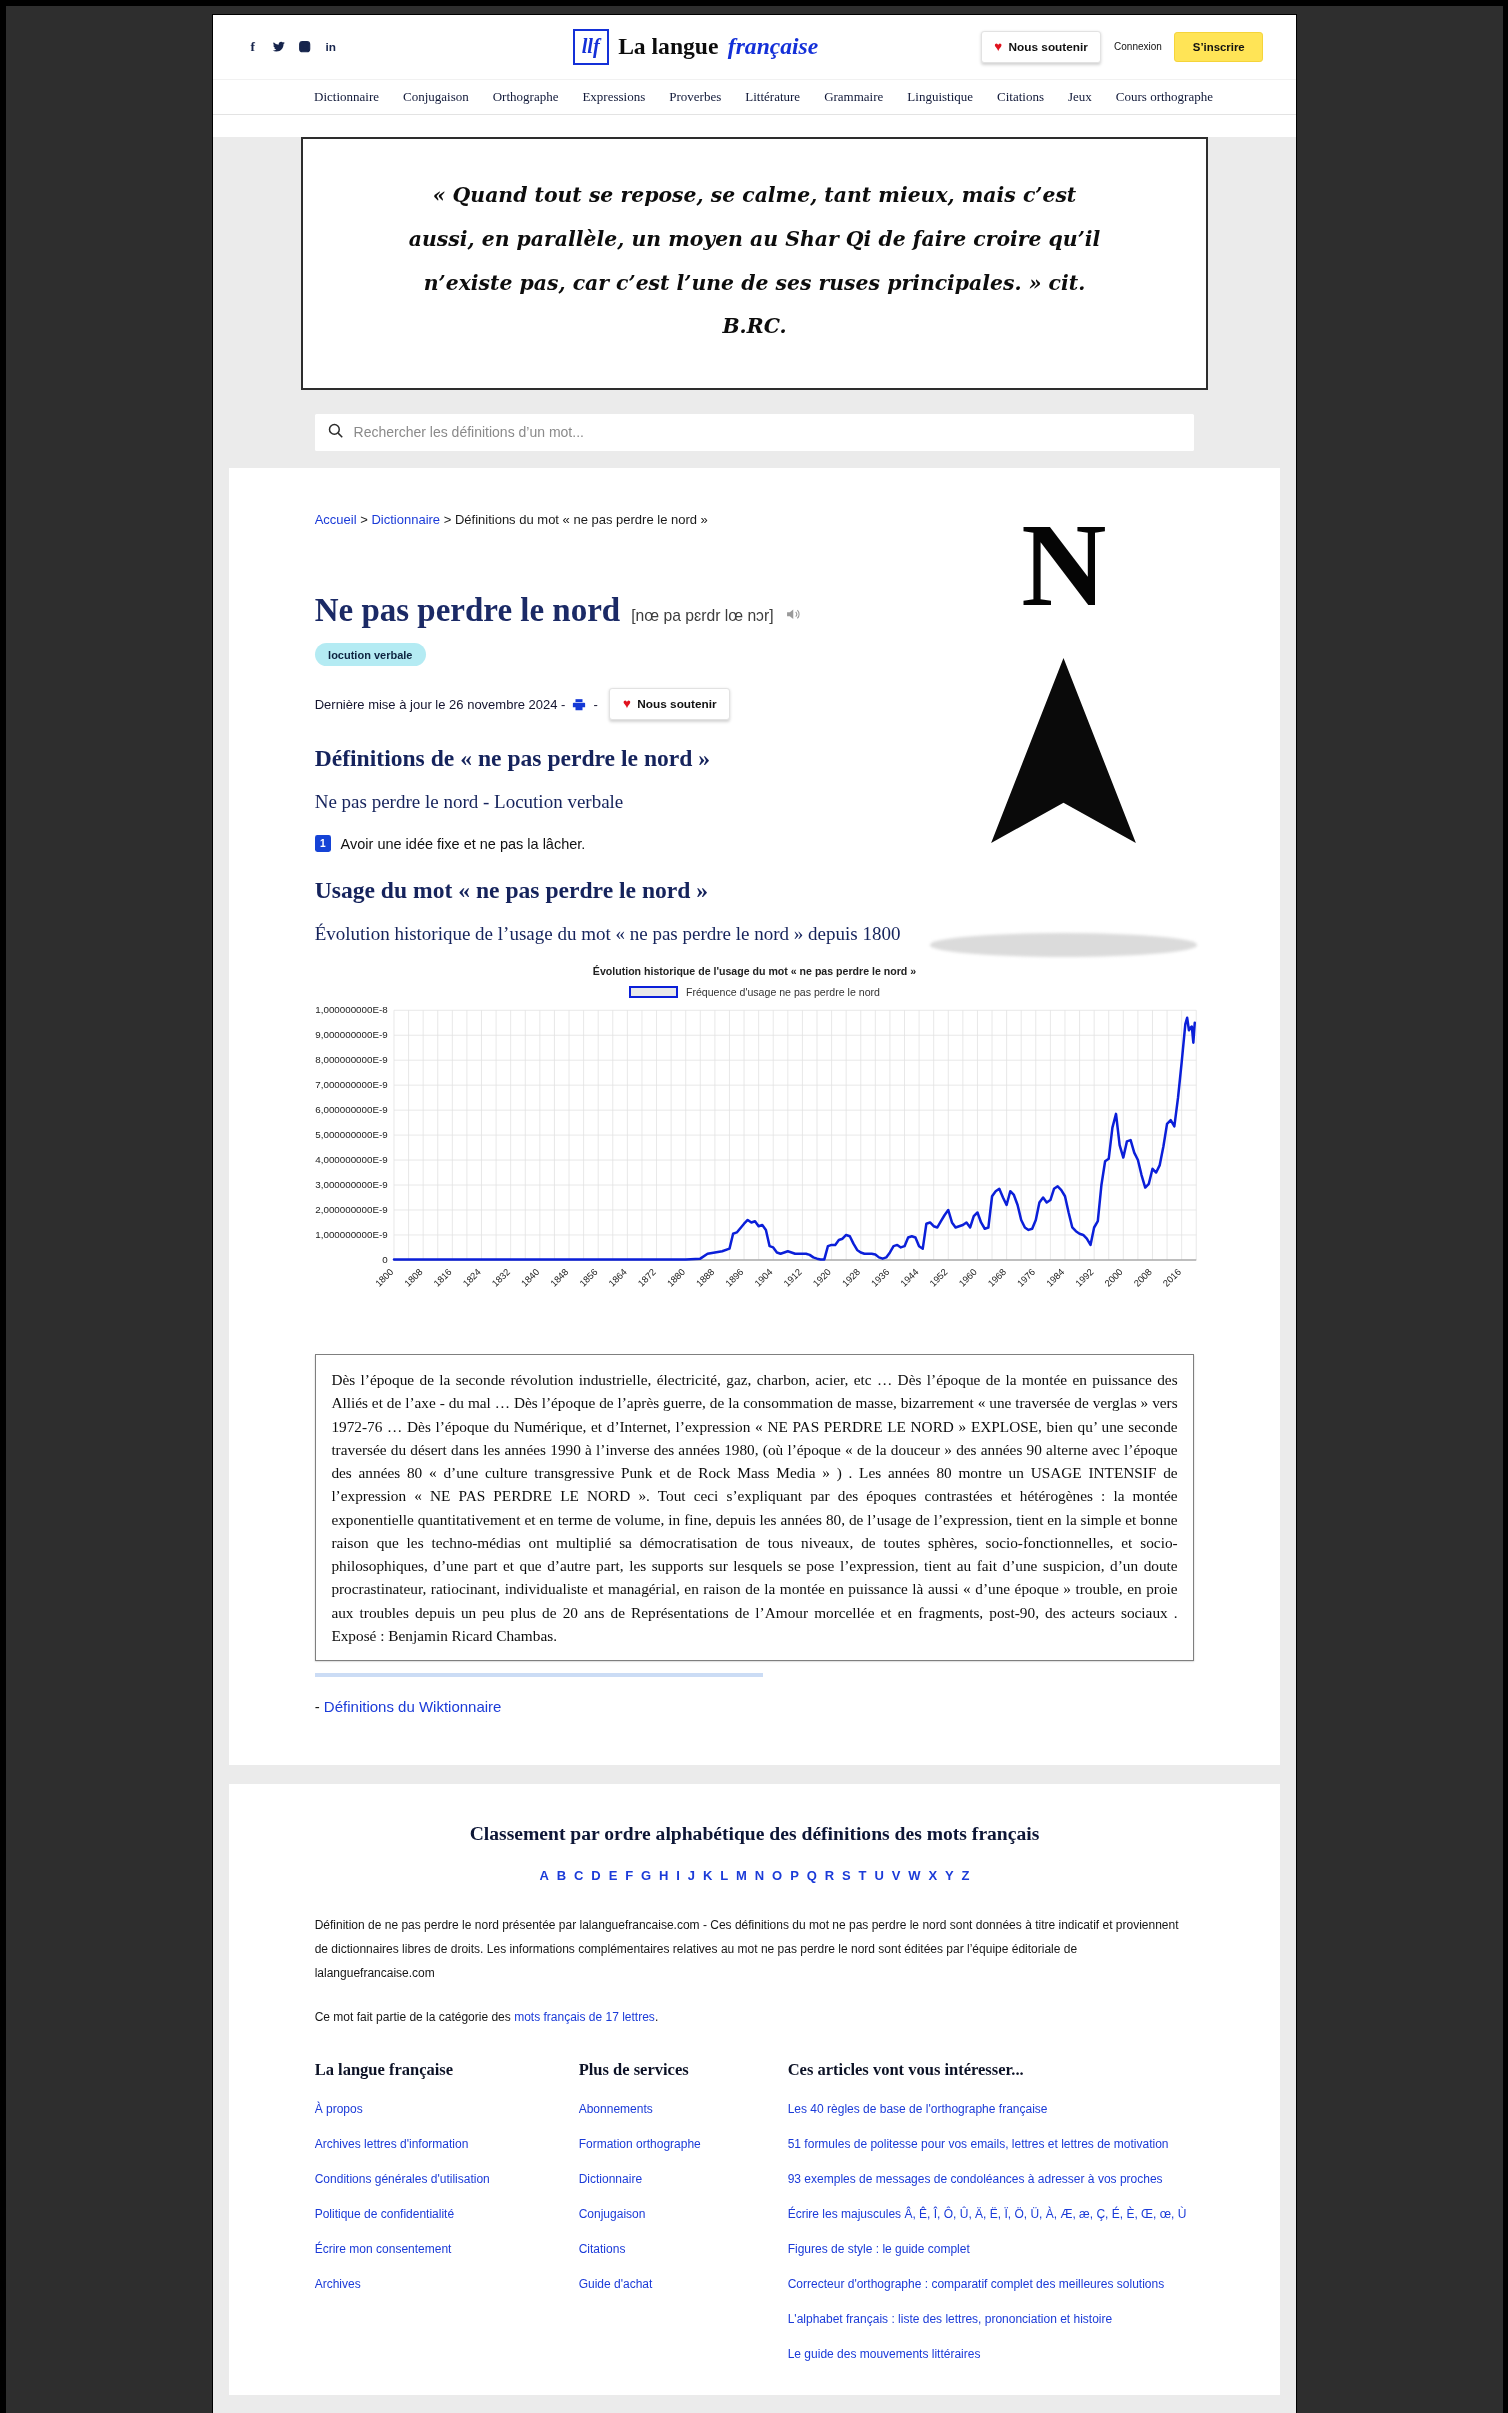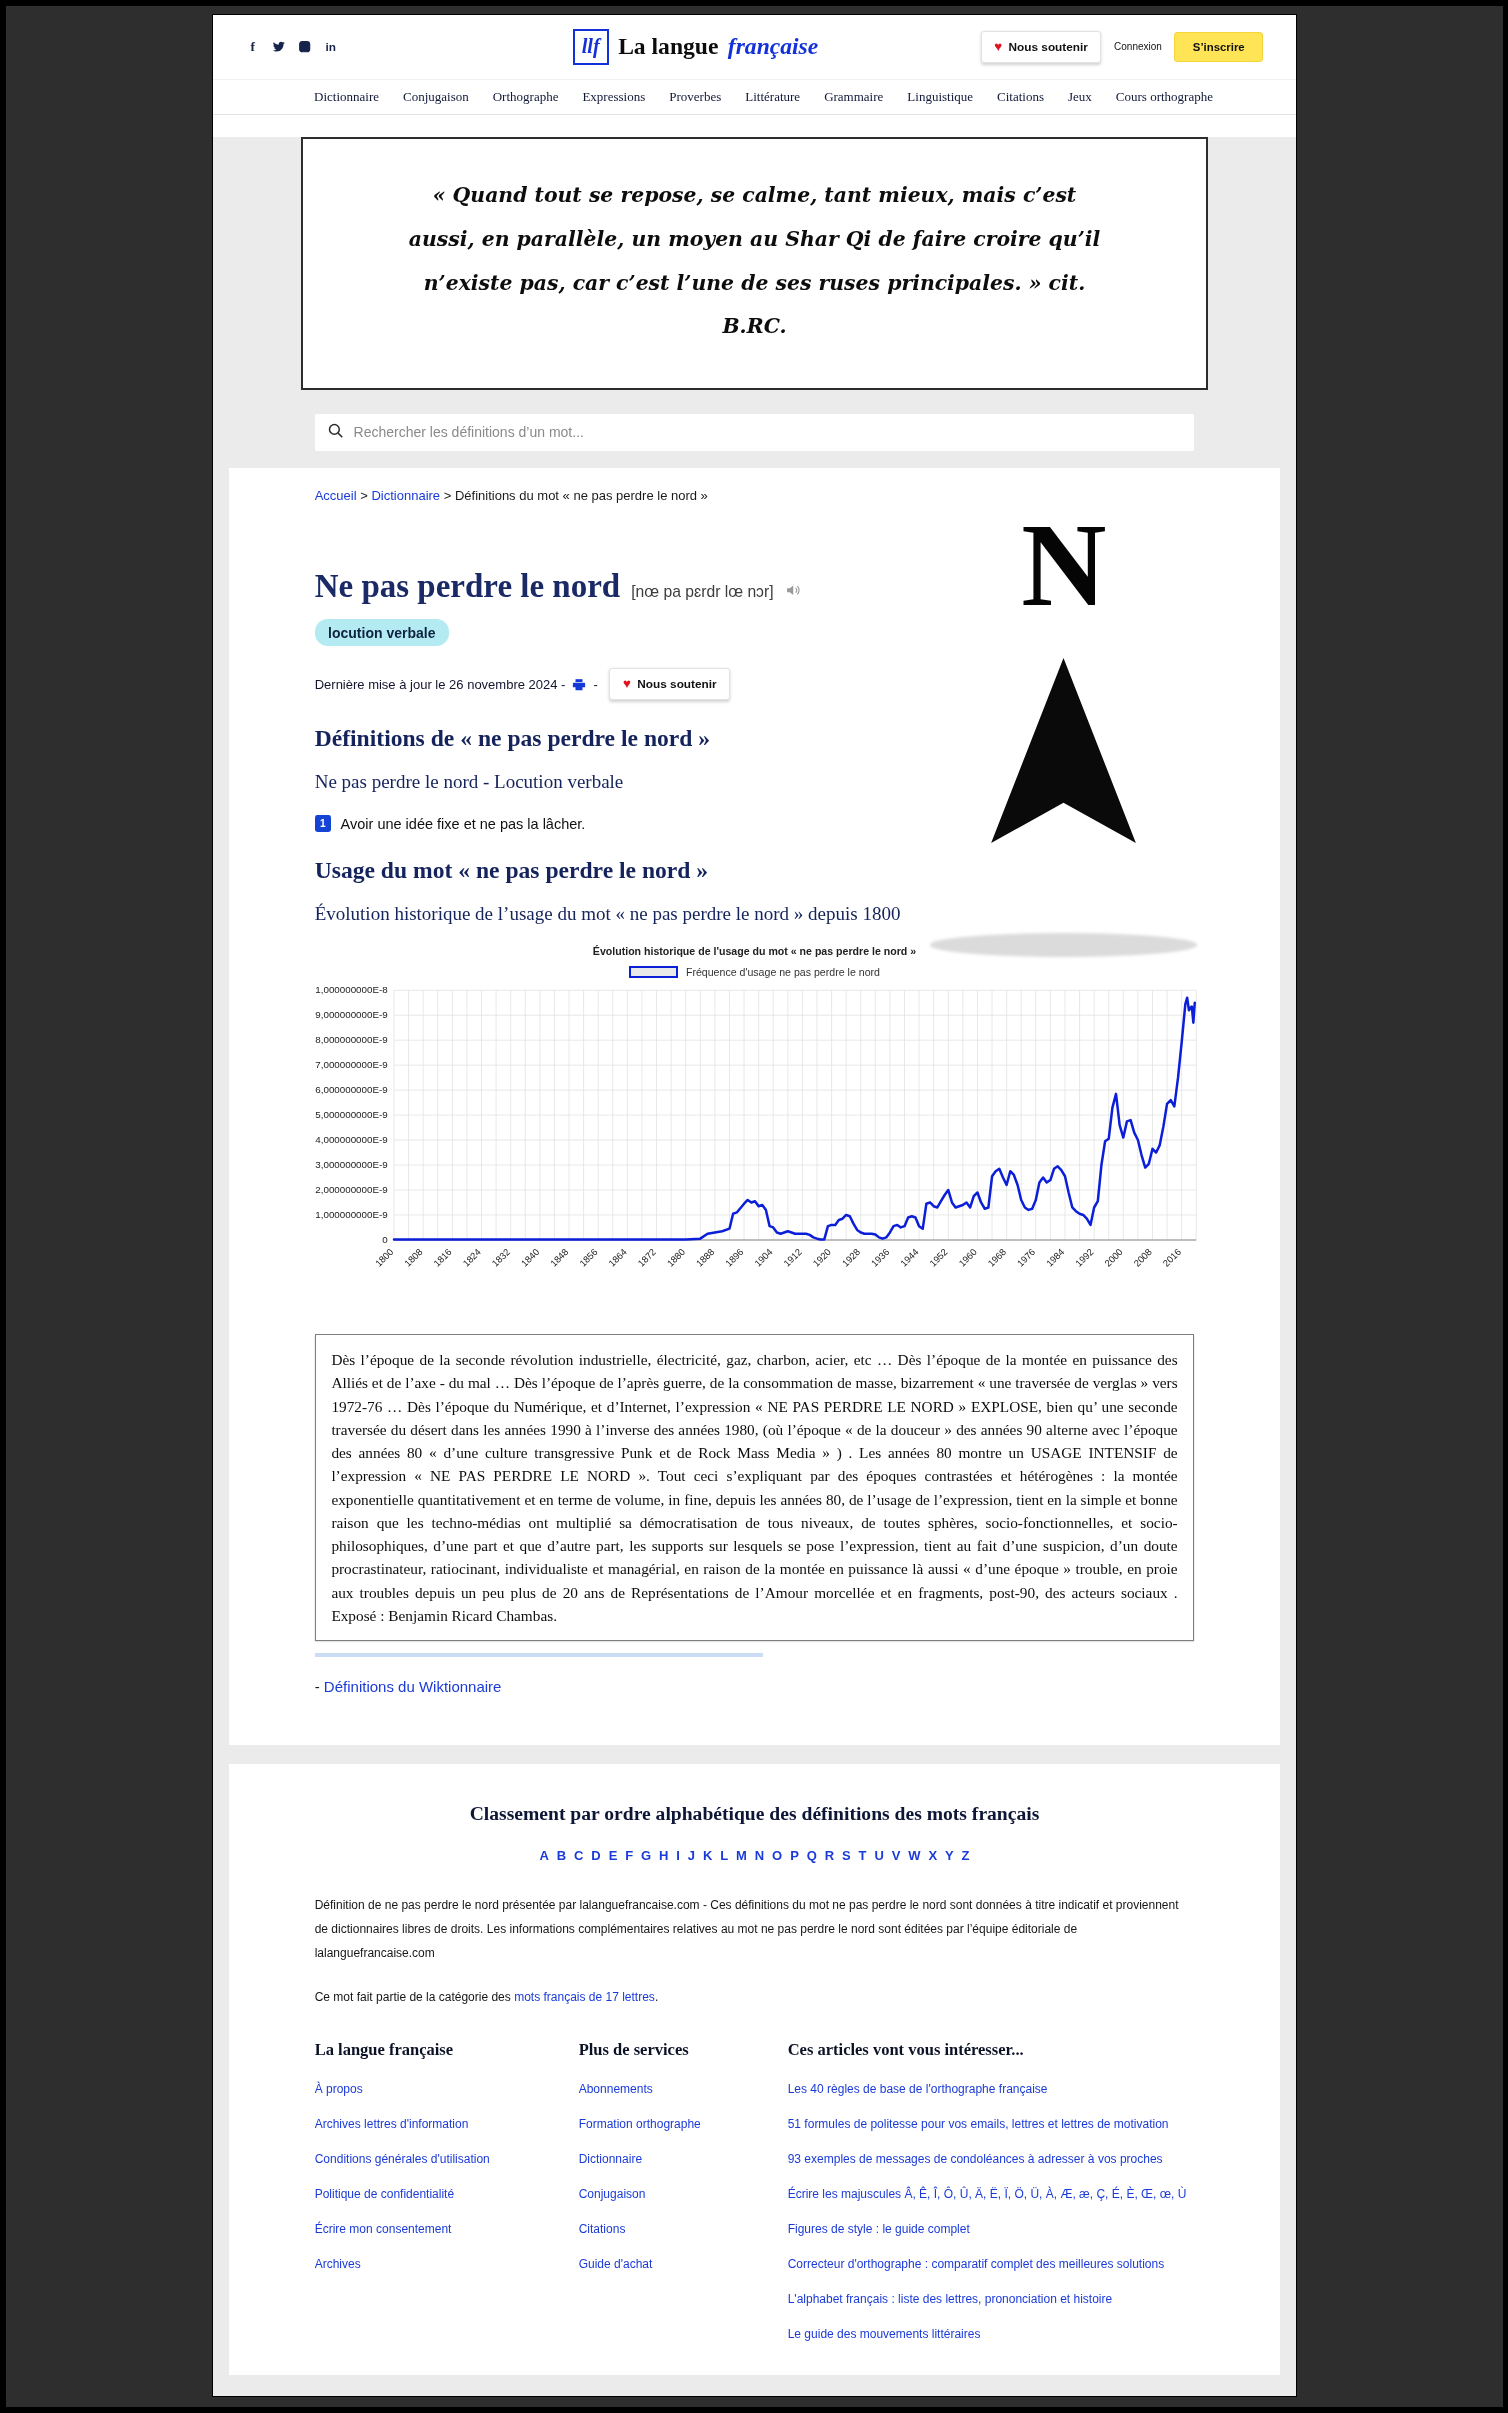--- a/index.html
+++ b/index.html
@@ -36,31 +36,31 @@
   .quote-box { margin:22px 88px 0; background:#fff; border:2.4px solid #2d2d2d; padding:35px 47px 39px; }
   .quote-inner { max-width:707px; margin:0 auto; text-align:center;
                  font:italic bold 20.4px/2.15 "DejaVu Serif", serif; color:#0d0d0d; }
 
   .search-row { margin:23.6px 102px 0; }
   .search-bar { background:#fff; height:37px; display:flex; align-items:center; gap:10.2px; padding:0 13.4px; border-radius:1.6px; }
   .search-bar input { border:none; outline:none; flex:1; font-size:14px; color:#333; background:transparent; }
   .search-bar input::placeholder { color:#8a8a8a; }
 
   
-  .card { margin:17.3px 15.7px 0; background:#fff; padding:20px 86px 50px; position:relative; }
+  .card { margin:17.3px 15.7px 0; background:#fff; padding:44px 86px 50px; position:relative; }
 
   .breadcrumb { font-size:13px; color:#1b1b1b; }
   .breadcrumb a { color:#1b3bd8; text-decoration:none; cursor:pointer; }
 
   .word-title-row { margin-top:65px; display:flex; align-items:baseline; gap:11px;text-align:right; }
   h1.word-title { font:bold 33px "Liberation Serif", serif; color:#1b2a66; }
   .phonetic { font-size:15.7px; color:#3c3c3c; }
   .speaker svg { width:16.5px; height:16.5px; position:relative; top:1.6px; cursor:pointer; }
 
-  .badge { display:inline-block; margin-top:14px; background:#b4ebf3; color:#0d2340; font-weight:bold; font-size:14px;
+  .badge { display:inline-block; margin-top:14px; background:#b4ebf3; color:#0d2340; font-weight:bold; font-size:11px;
            padding:5.5px 13.4px; border-radius:12.6px; }
 
   .update-row { margin-top:22px; display:flex; align-items:center; gap:7px; font-size:13px; color:#14142e; }
   .printer svg { width:14px; height:14px; position:relative; top:2.4px; cursor:pointer; }
   .update-row .btn-support { margin-left:4.7px; }
 
   h2.sec { margin-top:25px; font:bold 23.6px "Liberation Serif", serif; color:#15235c; }
   .subhead { margin-top:17.3px; font:19px "Liberation Serif", serif; color:#15235c; max-width:597px; line-height:1.35; }
 
   .def-item { margin-top:20.4px; display:flex; align-items:center; gap:9.4px; }

